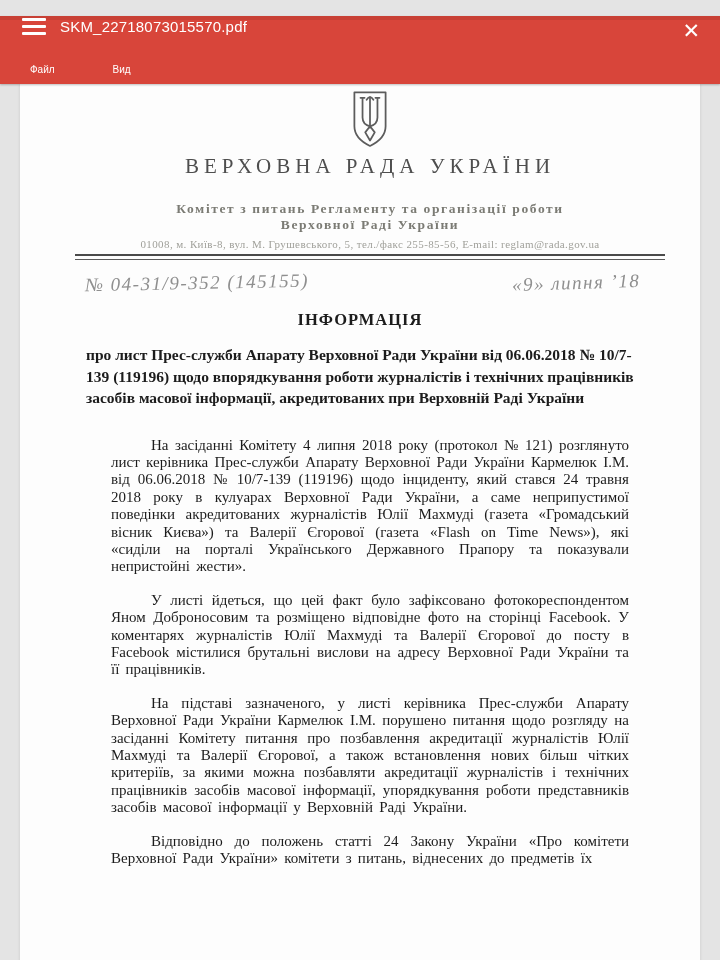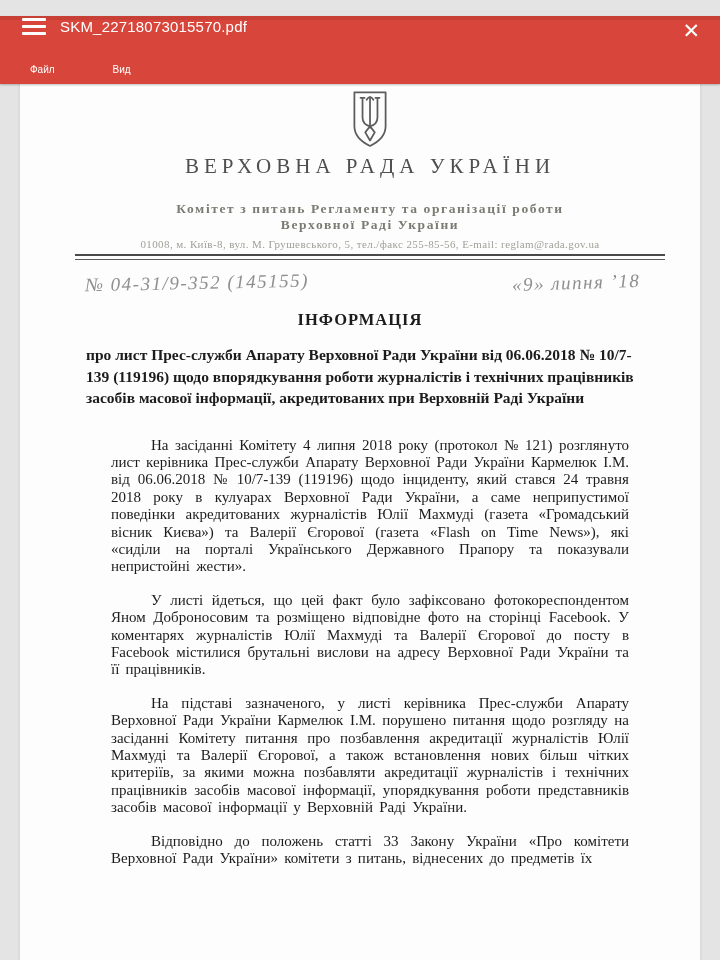--- a/index.html
+++ b/index.html
@@ -214,17 +214,17 @@
       <span class="hw date">«9» липня ’18</span>
     </div>
 
     <div class="doc-title">ІНФОРМАЦІЯ</div>
     <div class="doc-subtitle">про лист Прес-служби Апарату Верховної Ради України від 06.06.2018 № 10/7-139 (119196) щодо впорядкування роботи журналістів і технічних працівників засобів масової інформації, акредитованих при Верховній Раді України</div>
 
     <div class="doc-body">
       <p>На засіданні Комітету 4 липня 2018 року (протокол № 121) розглянуто лист керівника Прес-служби Апарату Верховної Ради України Кармелюк І.М. від 06.06.2018 № 10/7-139 (119196) щодо інциденту, який стався 24 травня 2018 року в кулуарах Верховної Ради України, а саме неприпустимої поведінки акредитованих журналістів Юлії Махмуді (газета «Громадський вісник Києва») та Валерії Єгорової (газета «Flash on Time News»), які «сиділи на порталі Українського Державного Прапору та показували непристойні жести».</p>
       <p>У листі йдеться, що цей факт було зафіксовано фотокореспондентом Яном Доброносовим та розміщено відповідне фото на сторінці Facebook. У коментарях журналістів Юлії Махмуді та Валерії Єгорової до посту в Facebook містилися брутальні вислови на адресу Верховної Ради України та її працівників.</p>
       <p>На підставі зазначеного, у листі керівника Прес-служби Апарату Верховної Ради України Кармелюк І.М. порушено питання щодо розгляду на засіданні Комітету питання про позбавлення акредитації журналістів Юлії Махмуді та Валерії Єгорової, а також встановлення нових більш чітких критеріїв, за якими можна позбавляти акредитації журналістів і технічних працівників засобів масової інформації, упорядкування роботи представників засобів масової інформації у Верховній Раді України.</p>
-      <p>Відповідно до положень статті 33 Закону України «Про комітети Верховної Ради України» комітети з питань, віднесених до предметів їх</p>
+      <p>Відповідно до положень статті 24 Закону України «Про комітети Верховної Ради України» комітети з питань, віднесених до предметів їх</p>
     </div>
 
   </div>
 </div>
 
 </body></html>

